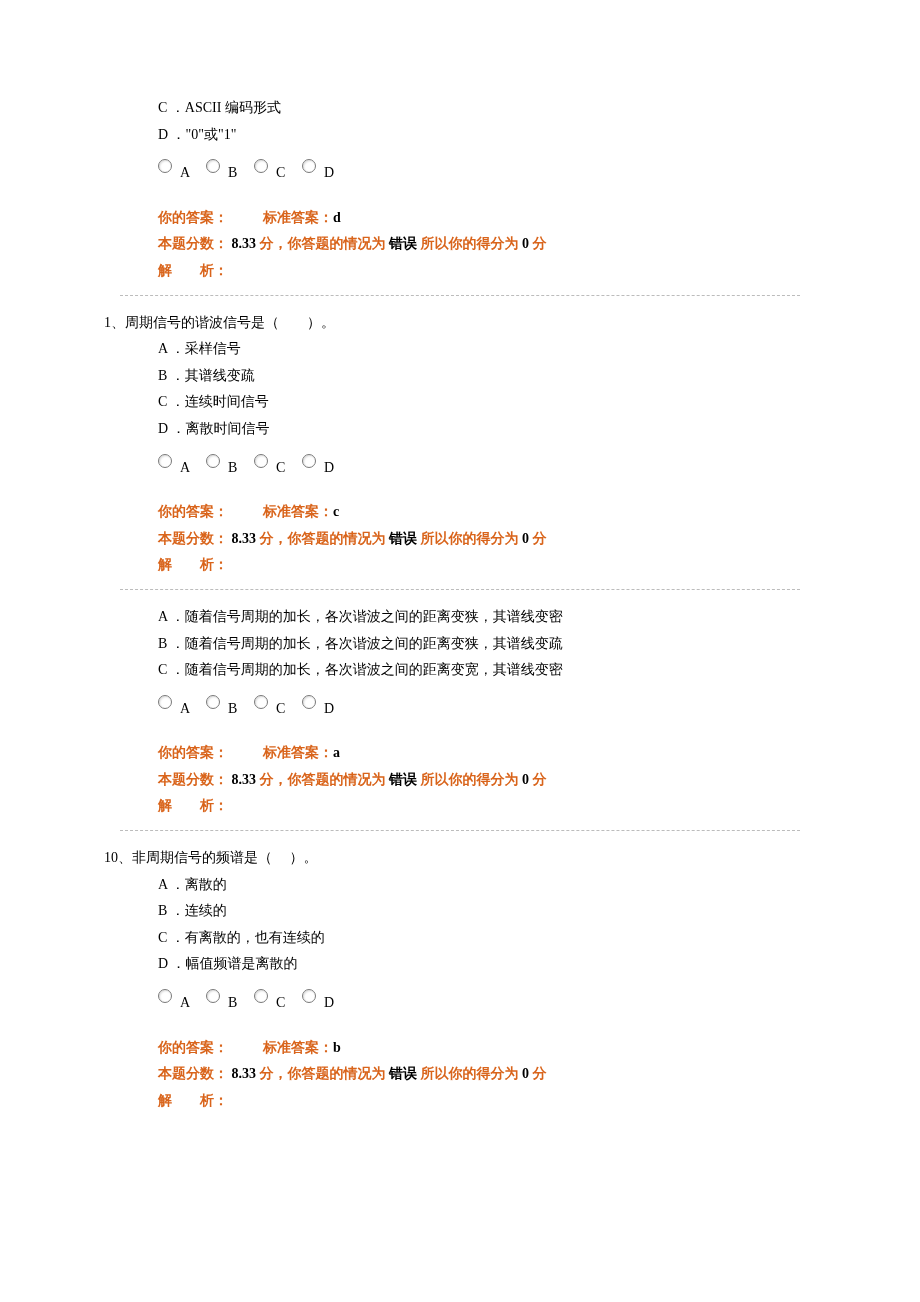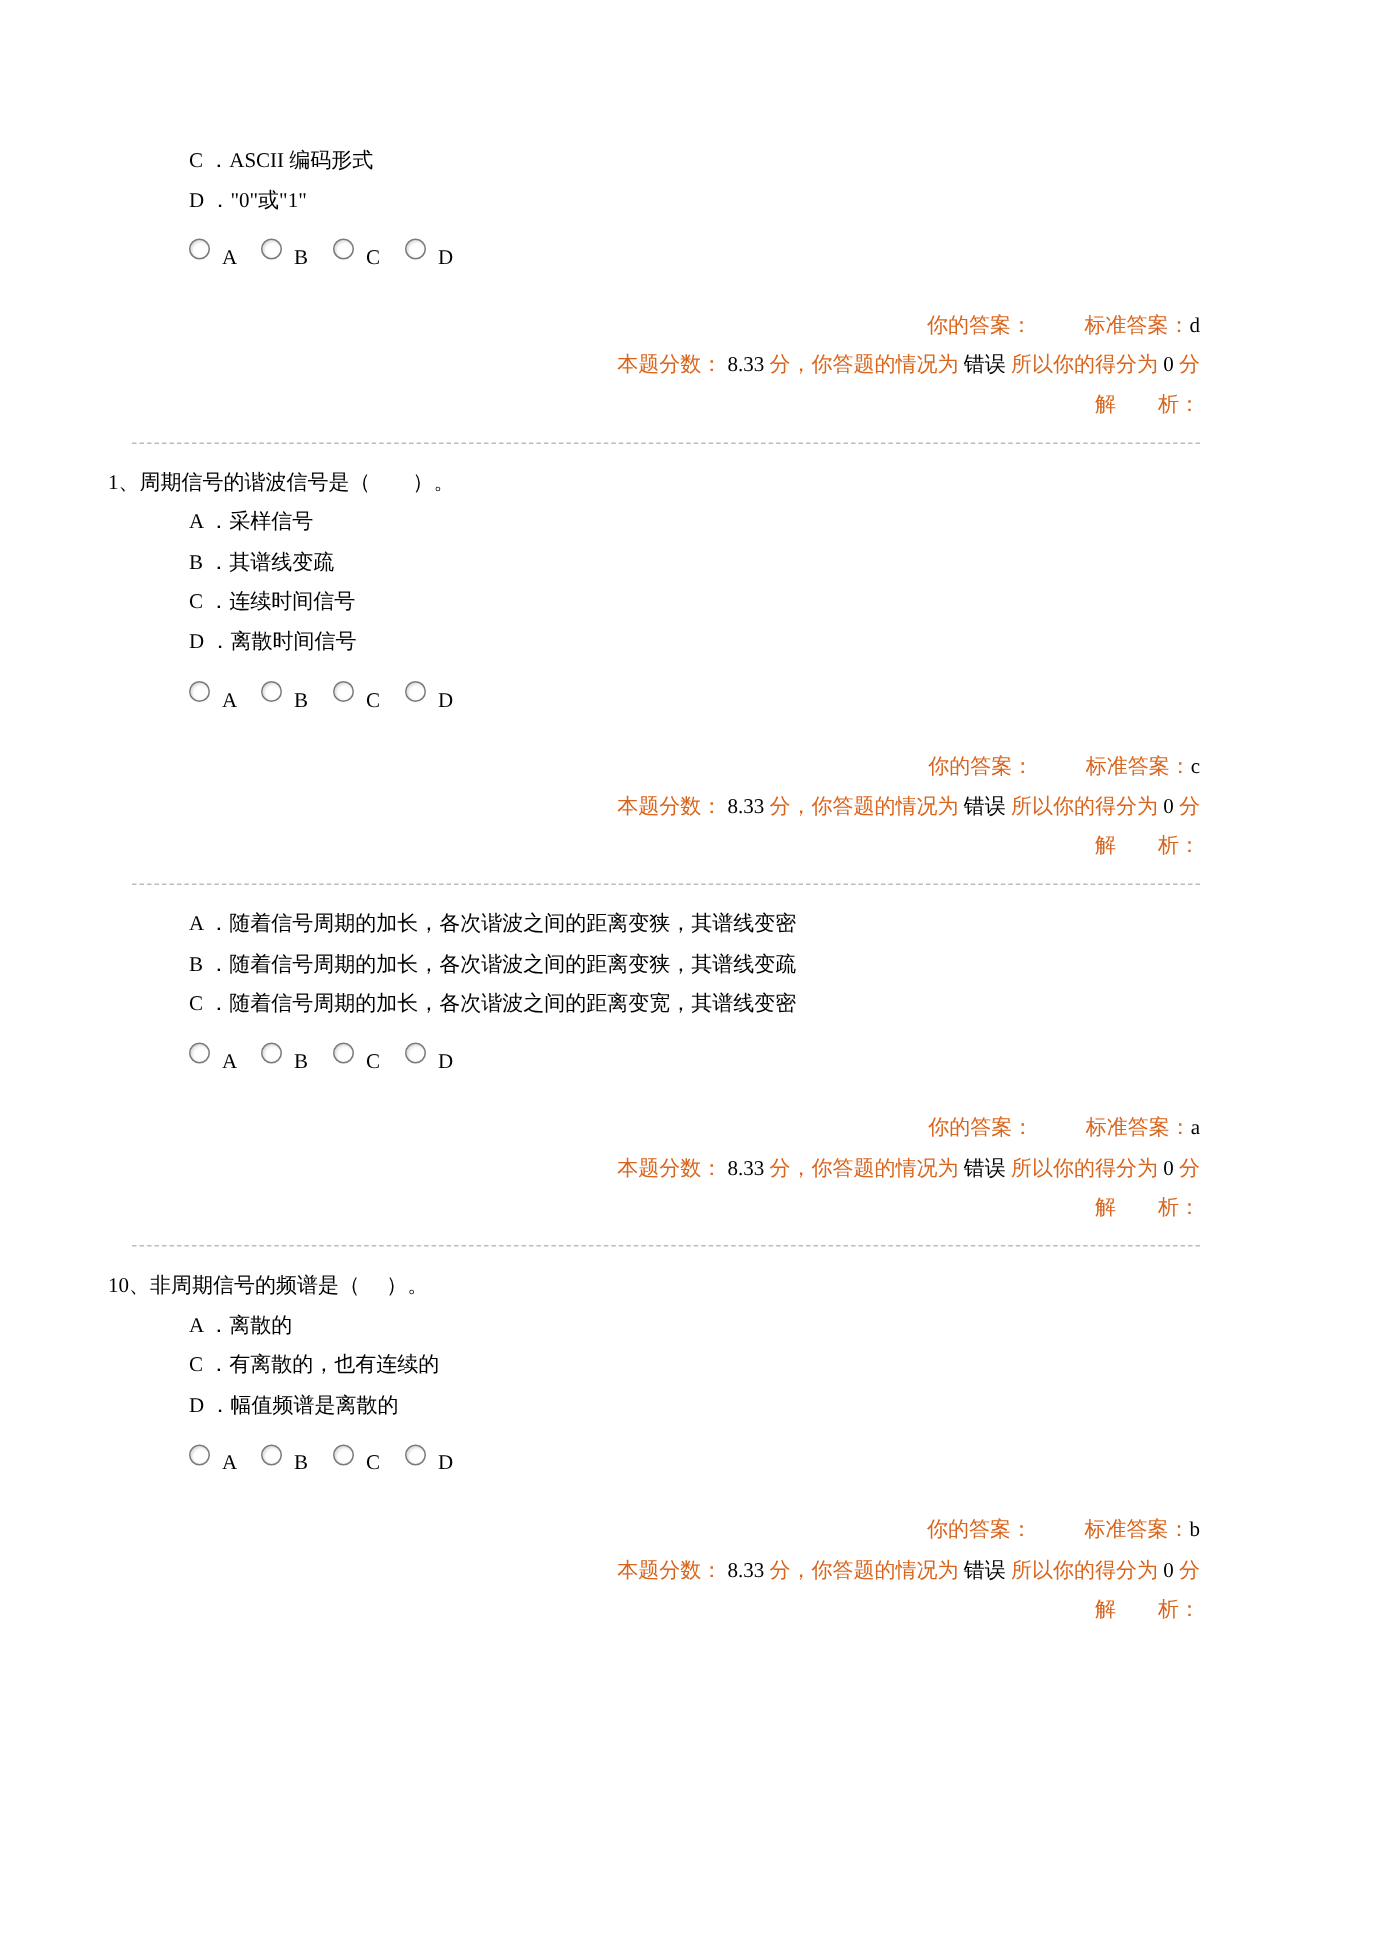--- a/index.html
+++ b/index.html
@@ -8,21 +8,21 @@
     background: #ffffff;
   }
   body {
     width: 920px;
     font-family: SimSun, "Songti SC", serif;
     font-size: 14px;
     color: #000;
     line-height: 1.9;
   }
   .page {
-    padding: 95px 120px 60px 88px;
+    padding: 95px 120px 60px 120px;
   }
   .option-line {
     margin-left: 38px;
   }
   .question-stem {
     margin: 2px 0 0 -16px;
   }
   .radio-row {
     margin: 6px 0 2px 38px;
     display: flex;
@@ -49,22 +49,21 @@
   .radio-label {
     display: inline-block;
     width: 22px;
     padding-top: 6px;
   }
   .result-block {
     margin-left: 38px;
     margin-top: 18px;
     margin-bottom: 10px;
     color: #d9641b;
-    font-weight: normal;
-    text-align: right;
+    font-weight: bold;
   }
   .result-block .line {
     margin: 0;
   }
   .result-black {
     color: #000;
   }
   .sep {
     border: none;
     border-top: 1px dashed #bcbcbc;
@@ -205,20 +204,21 @@
       </p>
       <p class="line">解　　析：</p>
     </div>
   </div>
 
   <hr class="sep">
 
   <div class="q-block">
     <div class="question-stem">10、非周期信号的频谱是（　 ）。</div>
     <div class="option-line">A ．离散的</div>
+    <div class="option-line">B ．连续的</div>
     <div class="option-line">C ．有离散的，也有连续的</div>
     <div class="option-line">D ．幅值频谱是离散的</div>
     <div class="radio-row">
       <span class="radio-item">
           <span class="radio-dot"></span>
           <span class="radio-label">A</span>
         </span>
       <span class="radio-item">
           <span class="radio-dot"></span>
           <span class="radio-label">B</span>

